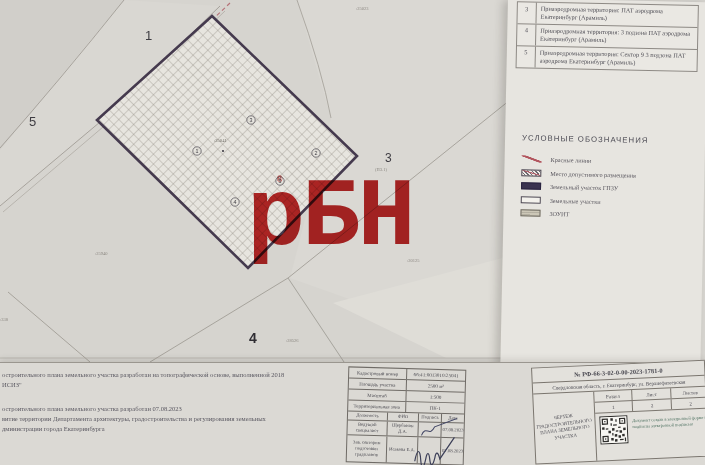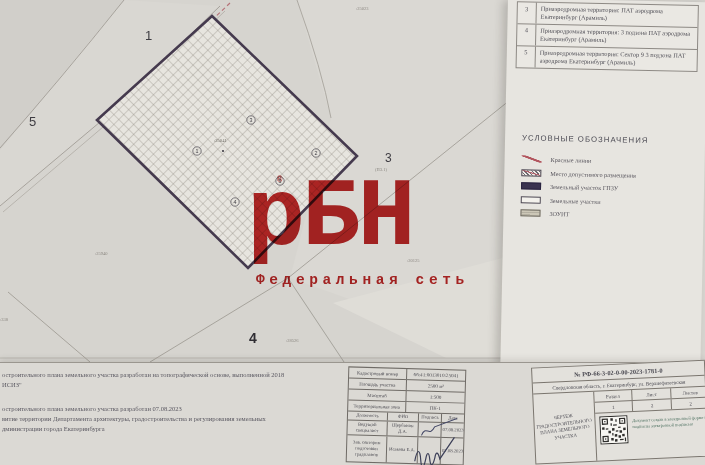--- a/index.html
+++ b/index.html
@@ -160,21 +160,20 @@
       <text x="95" y="255">:25940</text>
       <text x="407" y="262">:20125</text>
       <text x="286" y="342">:28526</text>
       <text x="0" y="321">:338</text>
     </g>
   </svg>
 
   <div class="watermark">
     <div class="wm-brand">рБН</div>
     <div class="wm-reg">®</div>
-    <div class="wm-sub">Федеральная сеть</div>
   </div>
 
   <div class="right-sheet">
 
     <div class="zones-table">
       <div class="zones-row">
         <div class="zones-num">3</div>
         <div class="zones-text">Приаэродромная территория: ПАТ аэродрома Екатеринбург (Арамиль)</div>
       </div>
       <div class="zones-row">

